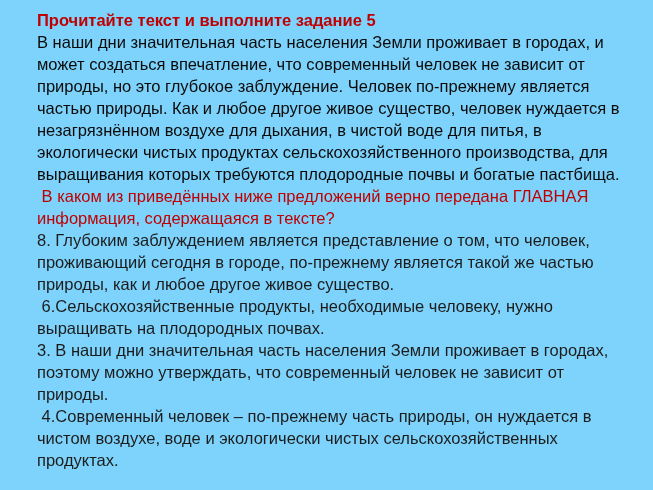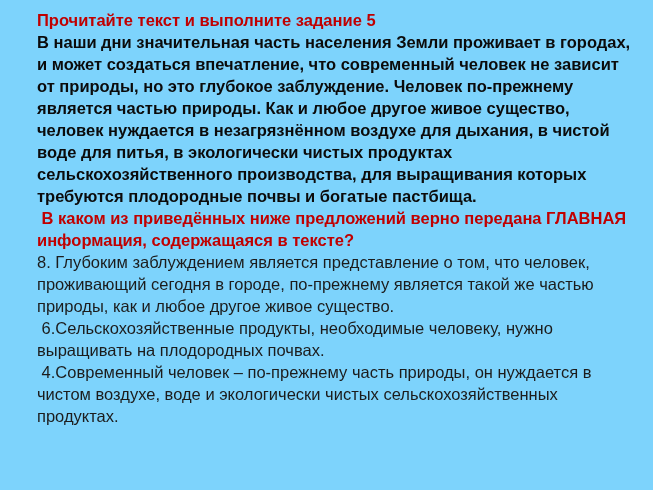--- a/index.html
+++ b/index.html
@@ -22,25 +22,25 @@
   }
   .slide p {
     margin: 0;
     white-space: pre-wrap; 
   }
   .heading {
     font-weight: bold;
     color: #c00000;
   }
   .passage {
-    font-weight: bold;
+    font-weight: normal;
     color: #0b0b0b;
   }
   .question {
-    font-weight: bold;
+    font-weight: normal;
     color: #c00000;
   }
   .option {
     font-weight: normal;
     color: #1c1c1c;
   }
 </style>
 </head>
 <body>
 
@@ -48,15 +48,16 @@
   <p class="heading">Прочитайте текст и выполните задание 5</p>
 
   <p class="passage">В наши дни значительная часть населения Земли проживает в городах, и может создаться впечатление, что современный человек не зависит от природы, но это глубокое заблуждение. Человек по-прежнему является частью природы. Как и любое другое живое существо, человек нуждается в незагрязнённом воздухе для дыхания, в чистой воде для питья, в экологически чистых продуктах сельскохозяйственного производства, для выращивания которых требуются плодородные почвы и богатые пастбища.</p>
 
   <p class="question"> В каком из приведённых ниже предложений верно передана ГЛАВНАЯ информация, содержащаяся в тексте?</p>
 
   <p class="option">8. Глубоким заблуждением является представление о том, что человек, проживающий сегодня в городе, по-прежнему является такой же частью природы, как и любое другое живое существо.</p>
 
   <p class="option"> 6.Сельскохозяйственные продукты, необходимые человеку, нужно выращивать на плодородных почвах.</p>
 
+  <p class="option">3. В наши дни значительная часть населения Земли проживает в городах, поэтому можно утверждать, что современный человек не зависит от природы.</p>
 
   <p class="option"> 4.Современный человек – по-прежнему часть природы, он нуждается в чистом воздухе, воде и экологически чистых сельскохозяйственных продуктах.</p>
 </div>
 
 </body></html>

